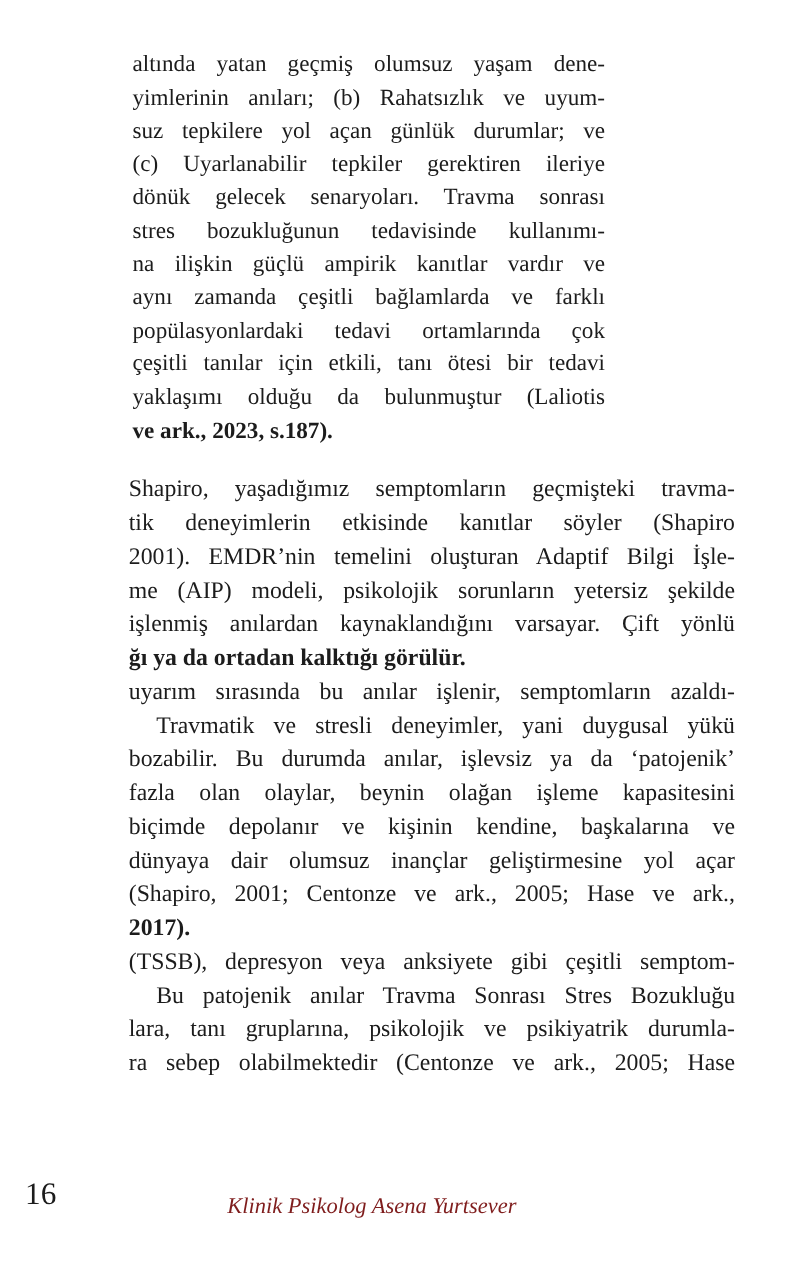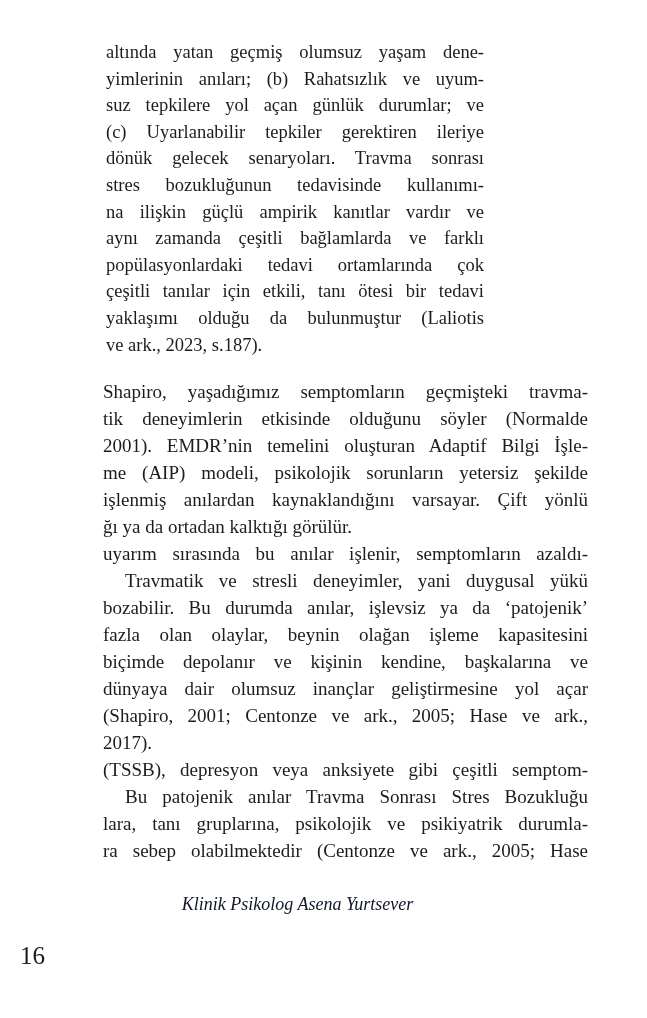--- a/index.html
+++ b/index.html
@@ -30,34 +30,35 @@
     font-size: 19px;
     line-height: 27px;
     margin-left: 48px;
   }
   .tline {
     text-align: justify;
     text-align-last: justify;
   }
   .tline-last {
     text-align-last: left;
+    font-weight: bold;
   }
   .tline-indent {
     text-indent: 22px;
   }
   .running-title {
     position: absolute;
     left: 55px;
-    top: 895px;
+    top: 955px;
     width: 485px;
     text-align: center;
     font-style: italic;
     font-size: 18px;
     line-height: 1;
-    color: #0f172a;
+    color: #7f1d1d;
   }
   .page-number {
     position: absolute;
     left: 20px;
     top: 943px;
     font-size: 25px;
     line-height: 1;
     color: #1c1c1c;
   }
 </style>
@@ -76,21 +77,21 @@
       <div class="tline">aynı zamanda çeşitli bağlamlarda ve farklı</div>
       <div class="tline">popülasyonlardaki tedavi ortamlarında çok</div>
       <div class="tline">çeşitli tanılar için etkili, tanı ötesi bir tedavi</div>
       <div class="tline">yaklaşımı olduğu da bulunmuştur (Laliotis</div>
       <div class="tline tline-last">ve ark., 2023, s.187).</div>
     </div>
 
   <div class="body-text">
       <div>
         <div class="tline">Shapiro, yaşadığımız semptomların geçmişteki travma-</div>
-        <div class="tline">tik deneyimlerin etkisinde olduğunu söyler (Normalde</div>
+        <div class="tline">tik deneyimlerin etkisinde kanıtlar söyler (Shapiro</div>
         <div class="tline">2001). EMDR’nin temelini oluşturan Adaptif Bilgi İşle-</div>
         <div class="tline">me (AIP) modeli, psikolojik sorunların yetersiz şekilde</div>
         <div class="tline">işlenmiş anılardan kaynaklandığını varsayar. Çift yönlü</div>
         <div class="tline tline-last">ğı ya da ortadan kalktığı görülür.</div>
         <div class="tline">uyarım sırasında bu anılar işlenir, semptomların azaldı-</div>
       </div>
       <div>
         <div class="tline tline-indent">Travmatik ve stresli deneyimler, yani duygusal yükü</div>
         <div class="tline">bozabilir. Bu durumda anılar, işlevsiz ya da ‘patojenik’</div>
         <div class="tline">fazla olan olaylar, beynin olağan işleme kapasitesini</div>

